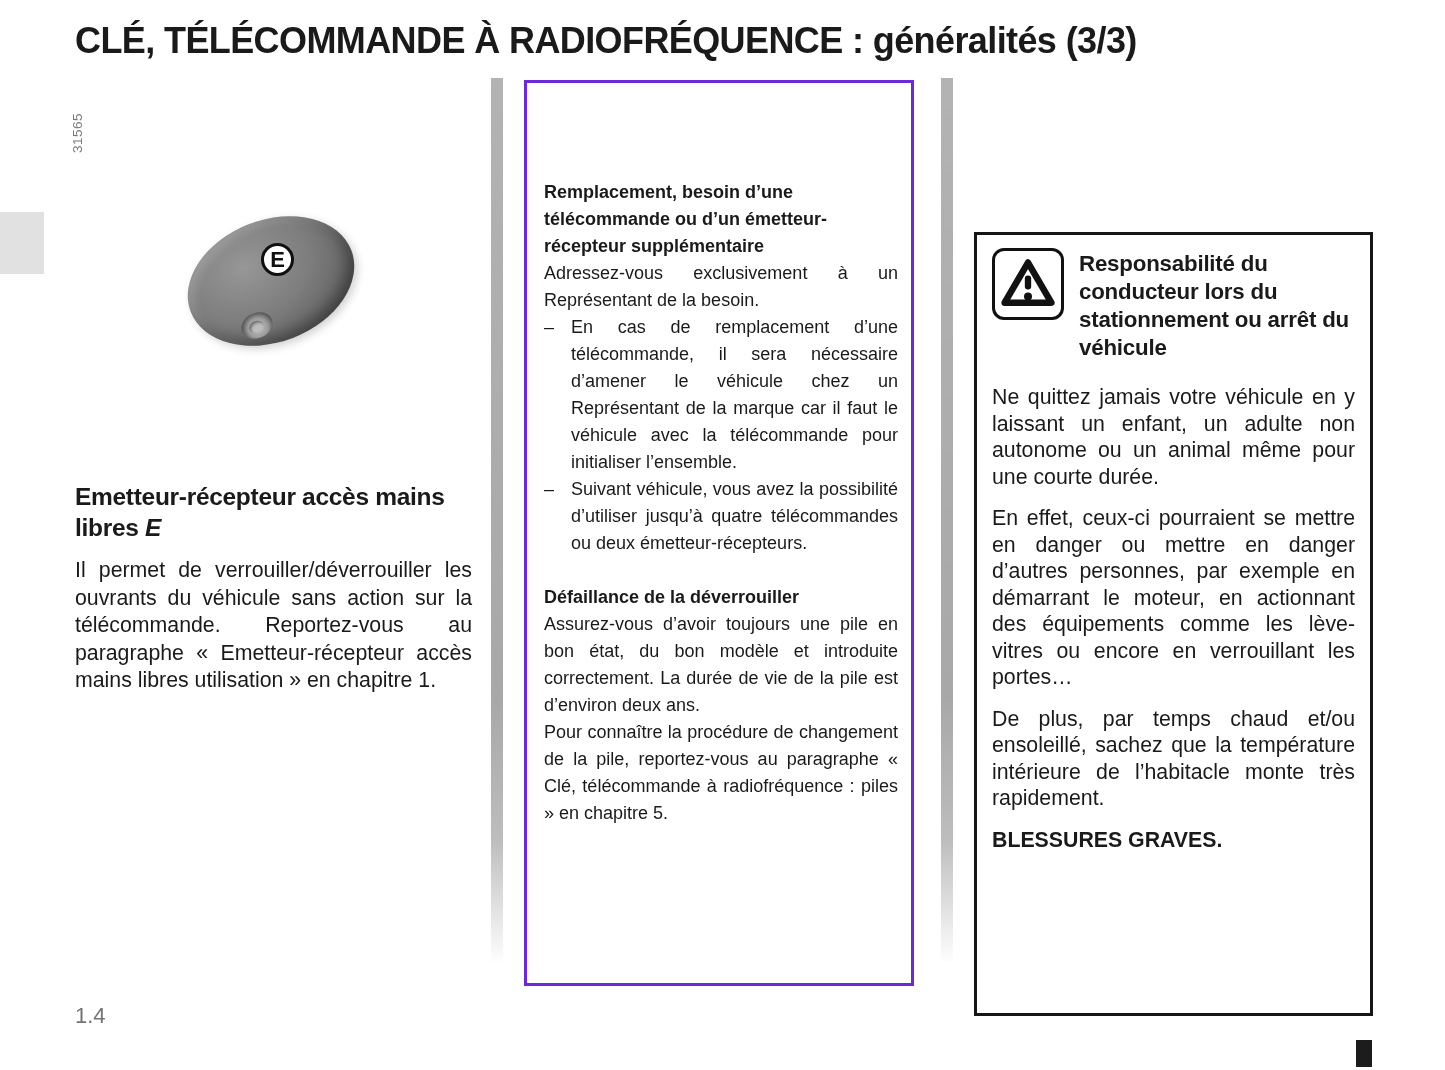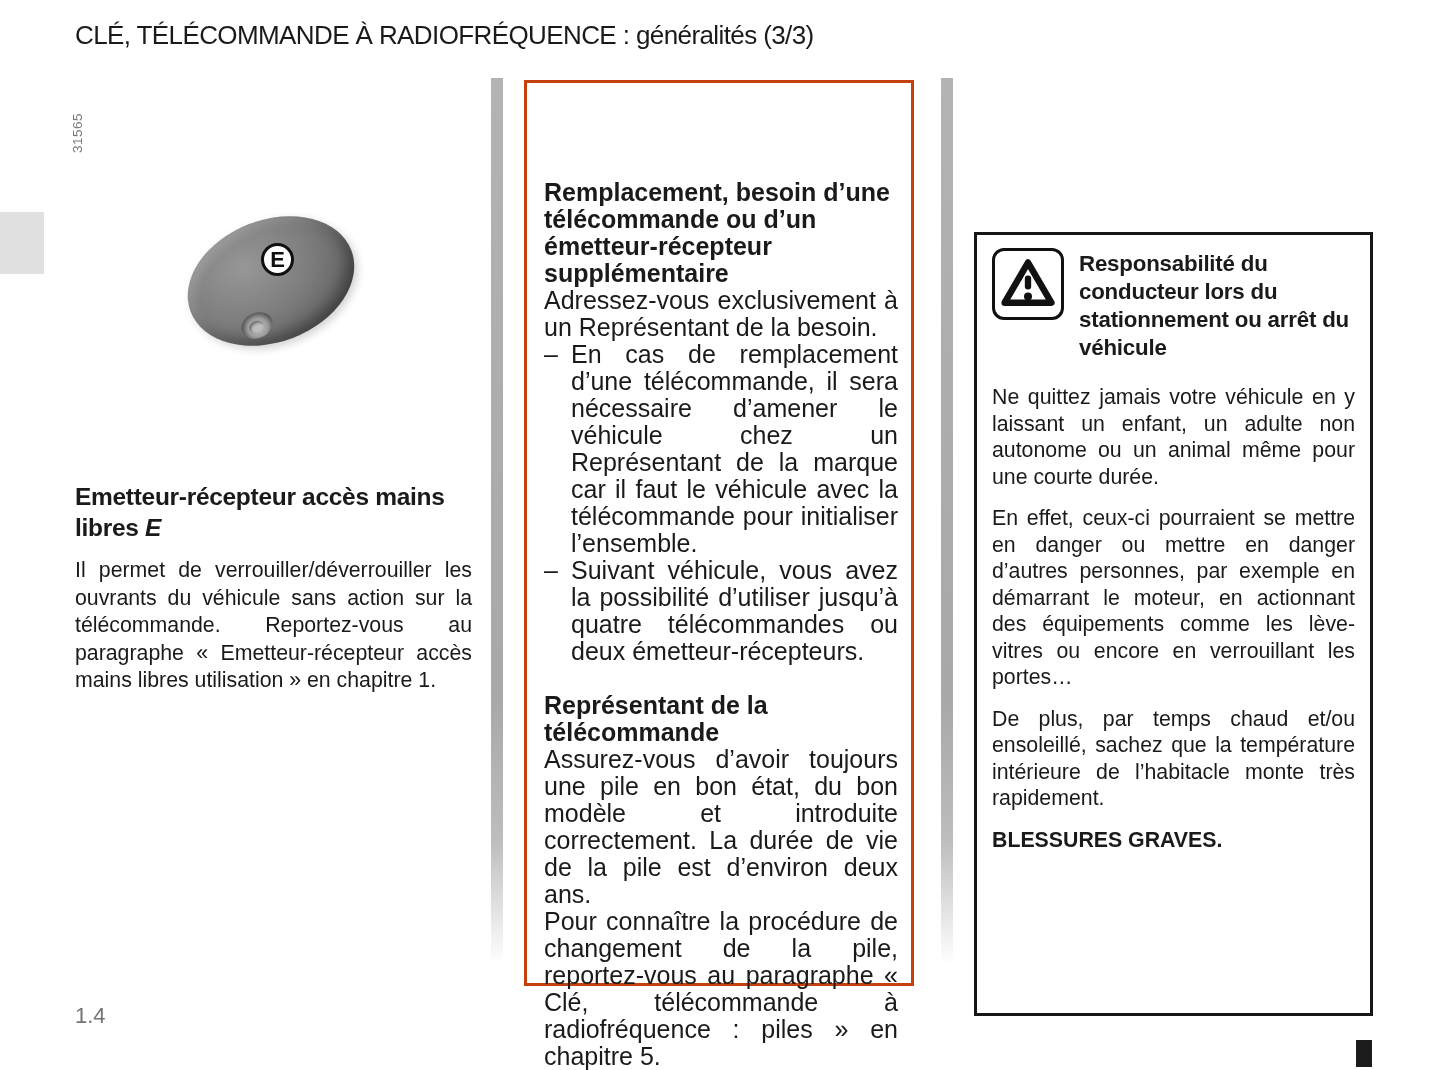--- a/index.html
+++ b/index.html
@@ -7,21 +7,21 @@
   .page {
     position:relative;
     width:1445px; height:1070px;
     background:#ffffff;
     font-family:"Liberation Sans", sans-serif;
     color:#1a1a1a;
     overflow:hidden;
   }
   .title {
     position:absolute; left:75px; top:20px;
-    font-size:26px; font-weight:normal; letter-spacing:-0.6px;
+    font-size:36px; font-weight:bold; letter-spacing:-0.6px;
     white-space:nowrap;
   }
   .photo-ref {
     position:absolute; left:70px; top:153px;
     transform:rotate(-90deg); transform-origin:0 0;
     font-size:13.5px; color:#7a7a7a; letter-spacing:0.5px;
   }
   .chapter-tab {
     position:absolute; left:0; top:212px; width:44px; height:62px;
     background:#e1e1e1;
@@ -65,23 +65,23 @@
   
   .vbar {
     position:absolute; top:78px; width:12px; height:886px;
     background:linear-gradient(to bottom, #b3b3b3 0%, #a8a8a8 70%, #bdbdbd 86%, rgba(190,190,190,0) 100%);
   }
   .vbar.bar1 { left:491px; }
   .vbar.bar2 { left:941px; }
   
   .middle-box {
     position:absolute; left:524px; top:80px; width:390px; height:906px;
-    border:3px solid #c2410c; background:#fff;
+    border:3px solid #6d28d9; background:#fff;
     padding:96px 13px 0 17px;
-    font-size:25px; line-height:27px;
+    font-size:18px; line-height:27px;
   }
   .mb-h { font-weight:bold; }
   .mb-p { text-align:justify; }
   .mb-bullets { list-style:none; }
   .mb-bullets li {
     position:relative; padding-left:27px; text-align:justify;
   }
   .mb-bullets li::before {
     content:"\2013";
     position:absolute; left:0; top:0;
@@ -142,21 +142,21 @@
   <div class="vbar bar1"></div>
   <div class="vbar bar2"></div>
 
   <div class="middle-box">
     <div class="mb-h">Remplacement, besoin d’une télécommande ou d’un émetteur-récepteur supplémentaire</div>
     <div class="mb-p">Adressez-vous exclusivement à un Représentant de la besoin.</div>
     <ul class="mb-bullets">
       <li>En cas de remplacement d’une télécommande, il sera nécessaire d’amener le véhicule chez un Représentant de la marque car il faut le véhicule avec la télécommande pour initialiser l’ensemble.</li>
       <li>Suivant véhicule, vous avez la possibilité d’utiliser jusqu’à quatre télécommandes ou deux émetteur-récepteurs.</li>
     </ul>
-    <div class="mb-h mb-gap">Représentant de la télécommande</div>
+    <div class="mb-h mb-gap">Défaillance de la déverrouiller</div>
     <div class="mb-p">Assurez-vous d’avoir toujours une pile en bon état, du bon modèle et introduite correctement. La durée de vie de la pile est d’environ deux ans.</div>
     <div class="mb-p">Pour connaître la procédure de changement de la pile, reportez-vous au paragraphe « Clé, télécommande à radiofréquence : piles » en chapitre 5.</div>
   </div>
 
   <div class="warning-box">
     <div class="wb-header">
       <div class="warning-icon">
         <svg viewBox="0 0 60 60" width="56" height="56" aria-hidden="true">
           <path d="M30 7 L55 50 L5 50 Z" fill="none" stroke="#111" stroke-width="7" stroke-linejoin="round"></path>
           <rect x="26.6" y="21" width="6.8" height="15" rx="3.2" fill="#111"></rect>

